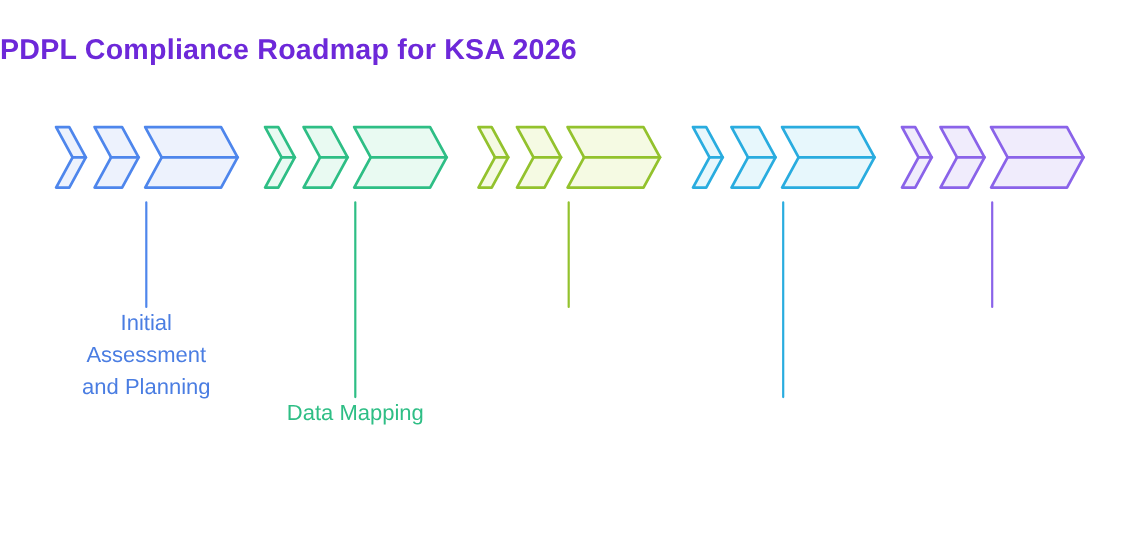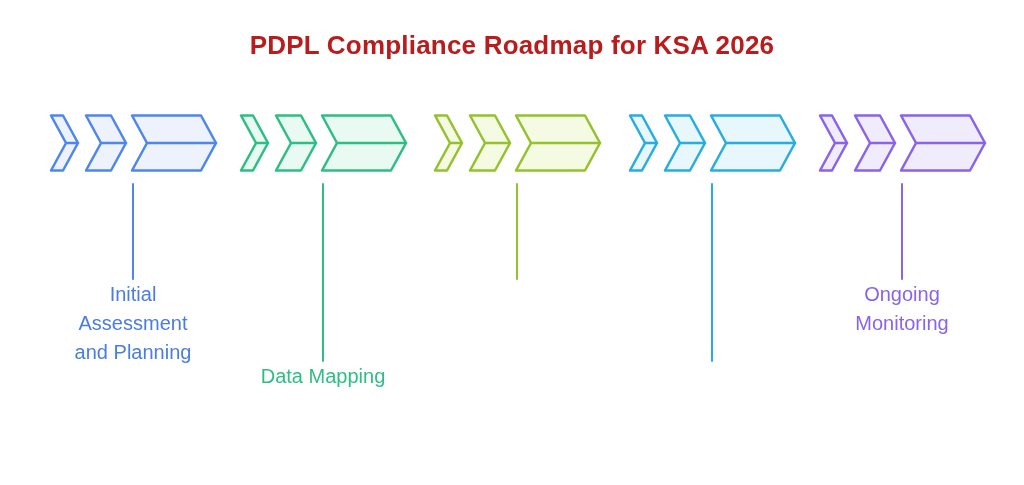--- a/index.html
+++ b/index.html
@@ -10,24 +10,23 @@
     background: #ffffff;
     overflow: hidden;
     font-family: "Liberation Sans", sans-serif;
   }
 
   .title {
     position: absolute;
     top: 30px;
     left: 0;
     width: 1024px;
-    text-align: center;
     font-size: 26px;
     font-weight: bold;
-    color: #b91c1c;
+    color: #6d28d9;
     letter-spacing: 0.2px;
   }
 
   .stage {
     position: absolute;
     top: 113px;
     width: 200px;
     text-align: center;
   }
   .stage-1 { left: 33px;  }
@@ -131,15 +130,13 @@
 <div class="stage stage-5 stage-short" style="--stroke: #8a63e9; --fill: #f0ecfc; --text: #8a63e9;">
   <svg class="chevrons" viewBox="0 0 172 60" aria-hidden="true">
     <polygon class="chev" points="4,2.5 16,2.5 31,30 16,57.5 4,57.5 19,30"></polygon>
     <path class="chev-mid" d="M19,30 L31,30"></path>
     <polygon class="chev" points="39,2.5 64,2.5 79,30 64,57.5 39,57.5 54,30"></polygon>
     <path class="chev-mid" d="M54,30 L79,30"></path>
     <polygon class="chev" points="85,2.5 154,2.5 169,30 154,57.5 85,57.5 100,30"></polygon>
     <path class="chev-mid" d="M100,30 L169,30"></path>
   </svg>
   <div class="connector"></div>
-  <div class="stage-label">Ongoing
-Monitoring</div>
 </div>
 
 </body></html>

